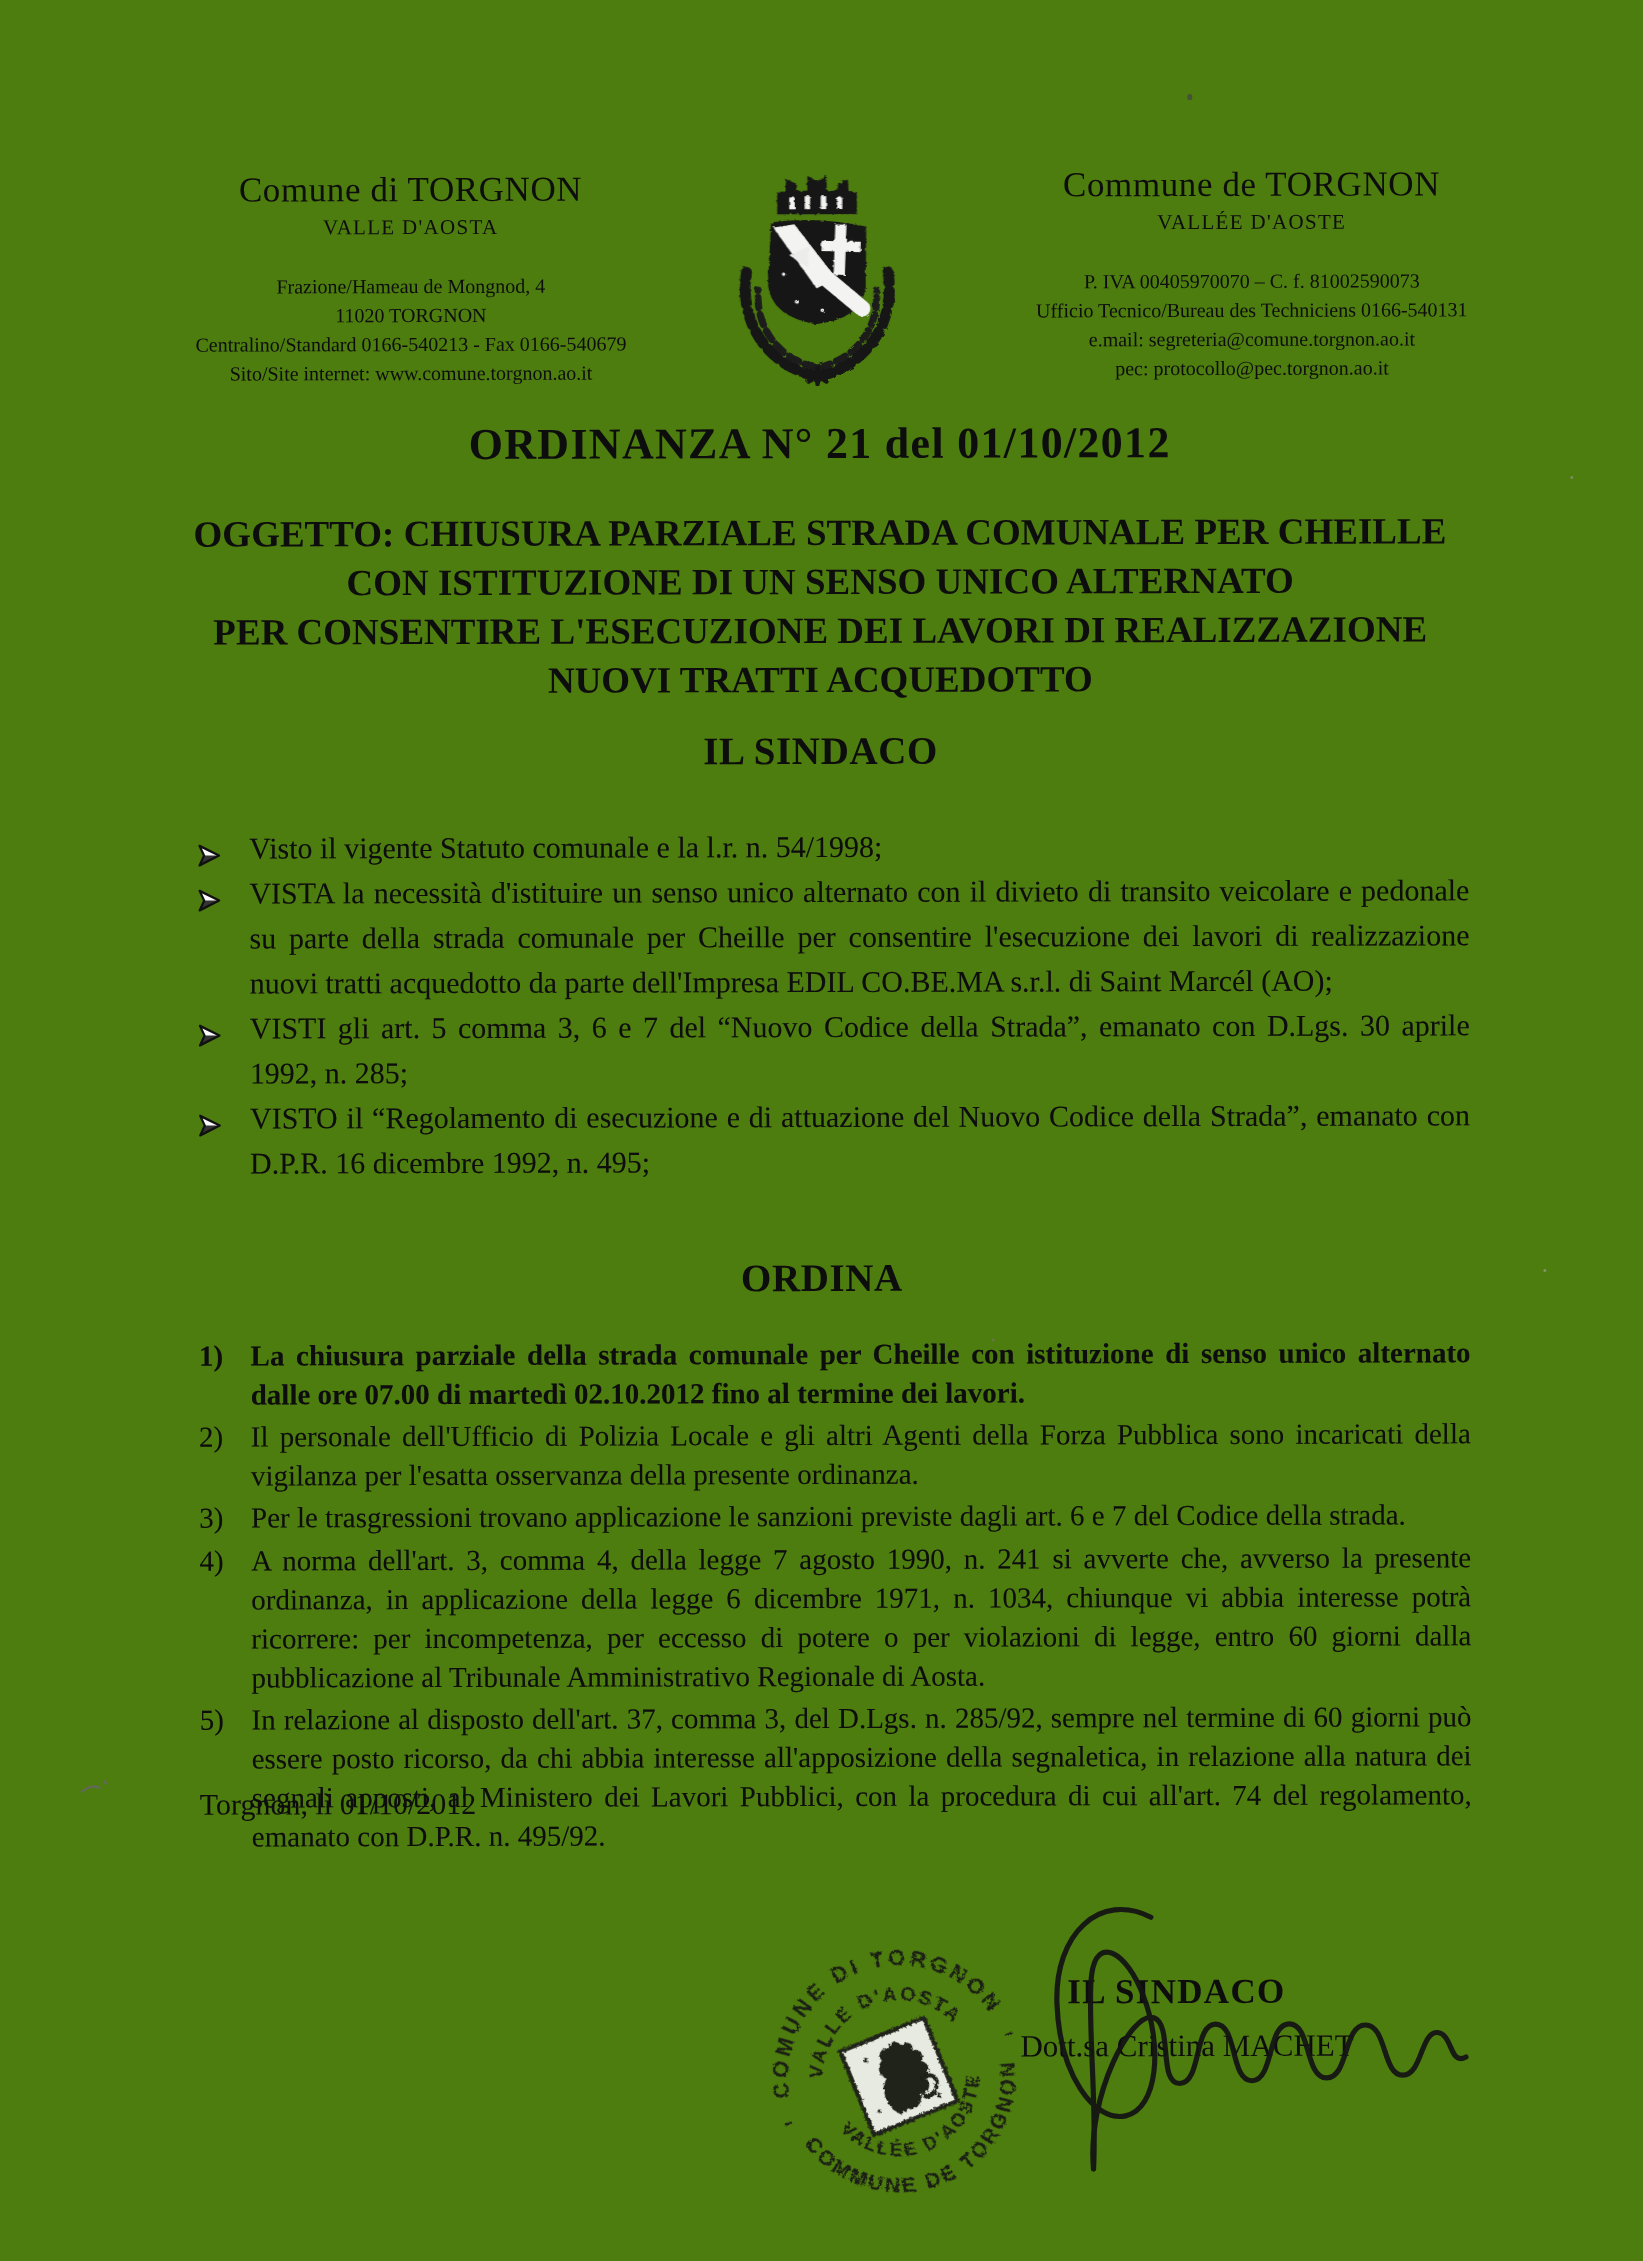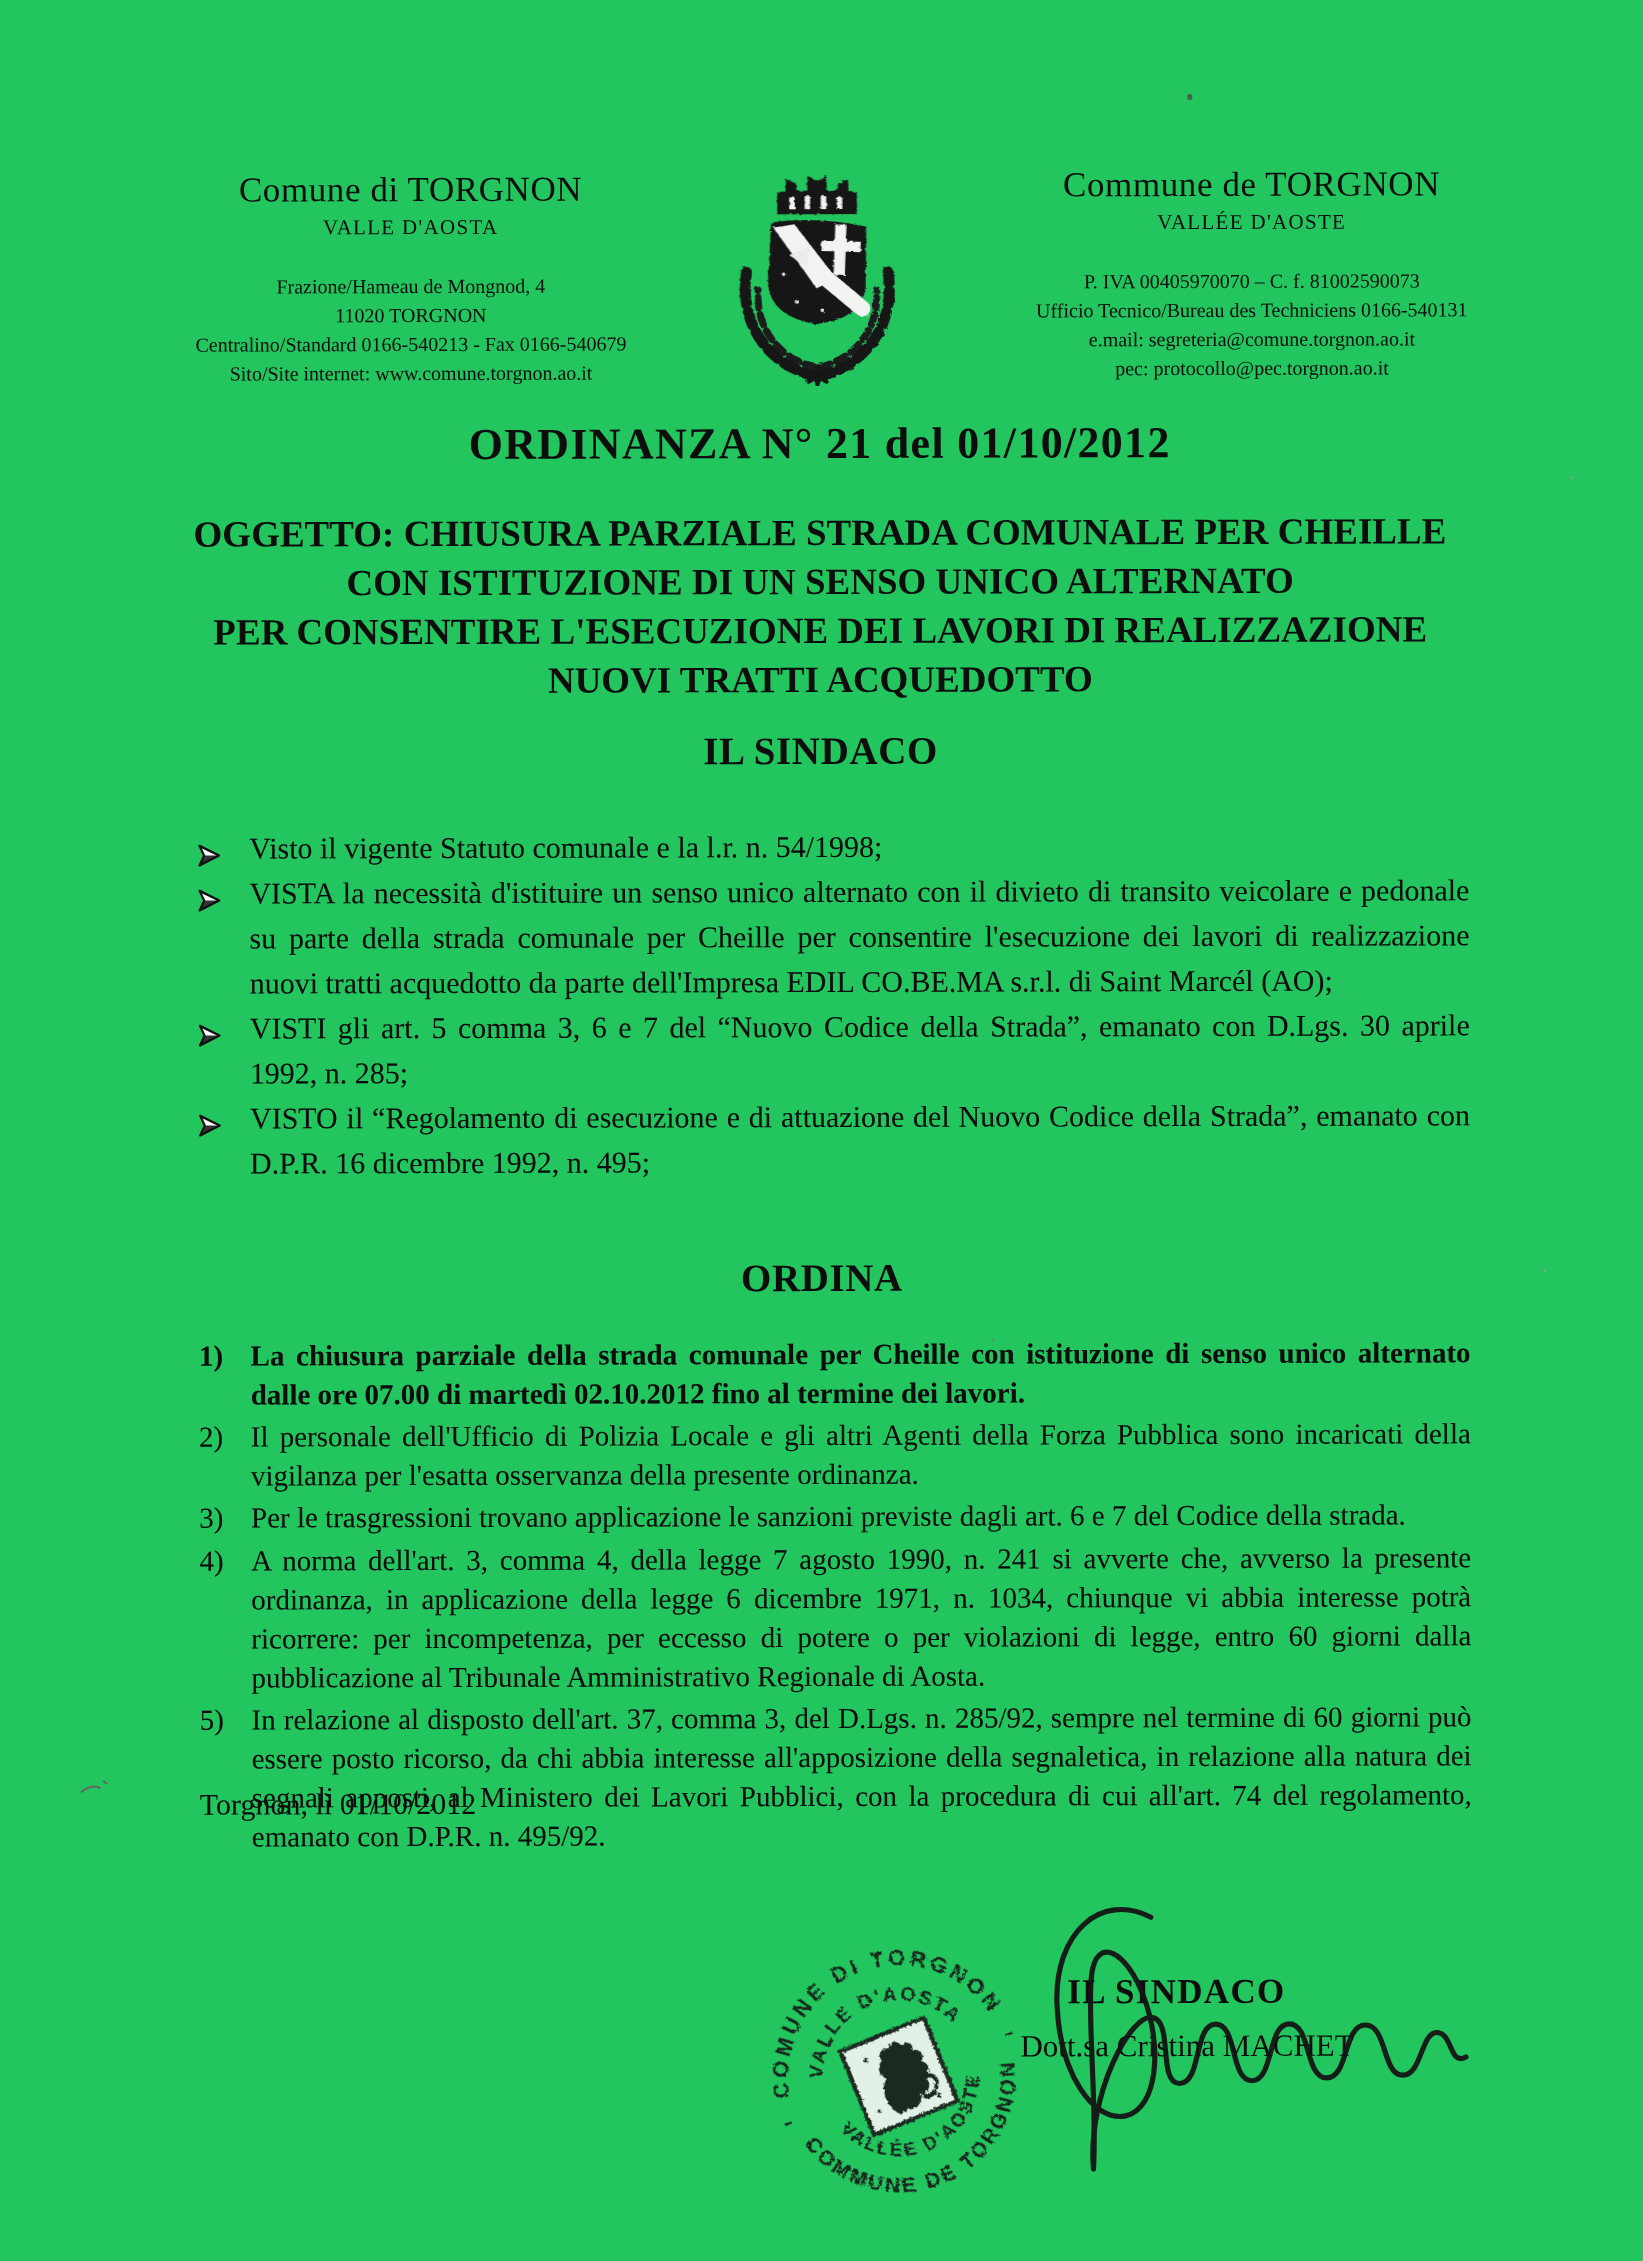--- a/index.html
+++ b/index.html
@@ -1,19 +1,19 @@
 <!DOCTYPE html>
 <html style="font-size:10.3px"><head>
 <meta charset="utf-8">
 <style>
   html,body{margin:0;padding:0;background:#e9e9e9;}
   .page{
     position:relative;
     width:1643px;height:2261px;
-    background:#22c55e;
+    background:#4d7c0f;
     font-family:"Liberation Serif","DejaVu Serif",serif;
     color:#0d0d0d;
     overflow:hidden;
   }
   .tilt{position:absolute;inset:0;transform:rotate(-0.15deg);}
   
   .hdr-left{position:absolute;left:110px;top:169px;width:606px;text-align:center;}
   .hdr-right{position:absolute;left:922px;top:166px;width:664px;text-align:center;}
   .org{font-size:35px;letter-spacing:0.6px;}
   .region{font-size:21px;margin-top:5.2px;letter-spacing:1.3px;}

